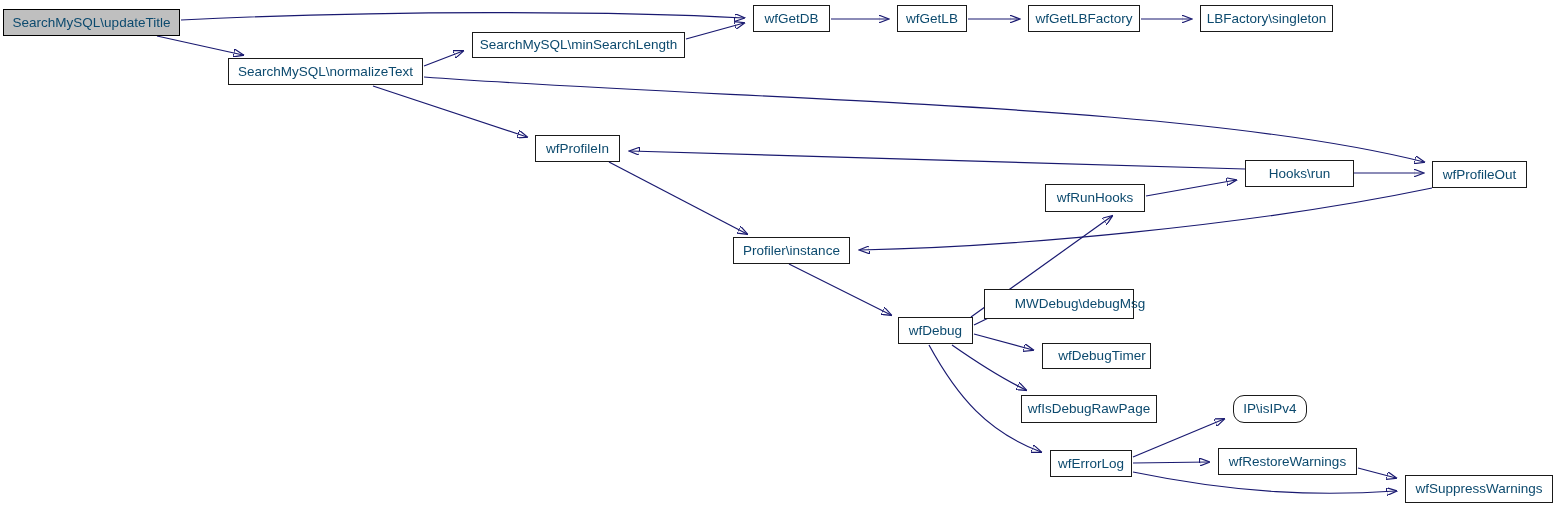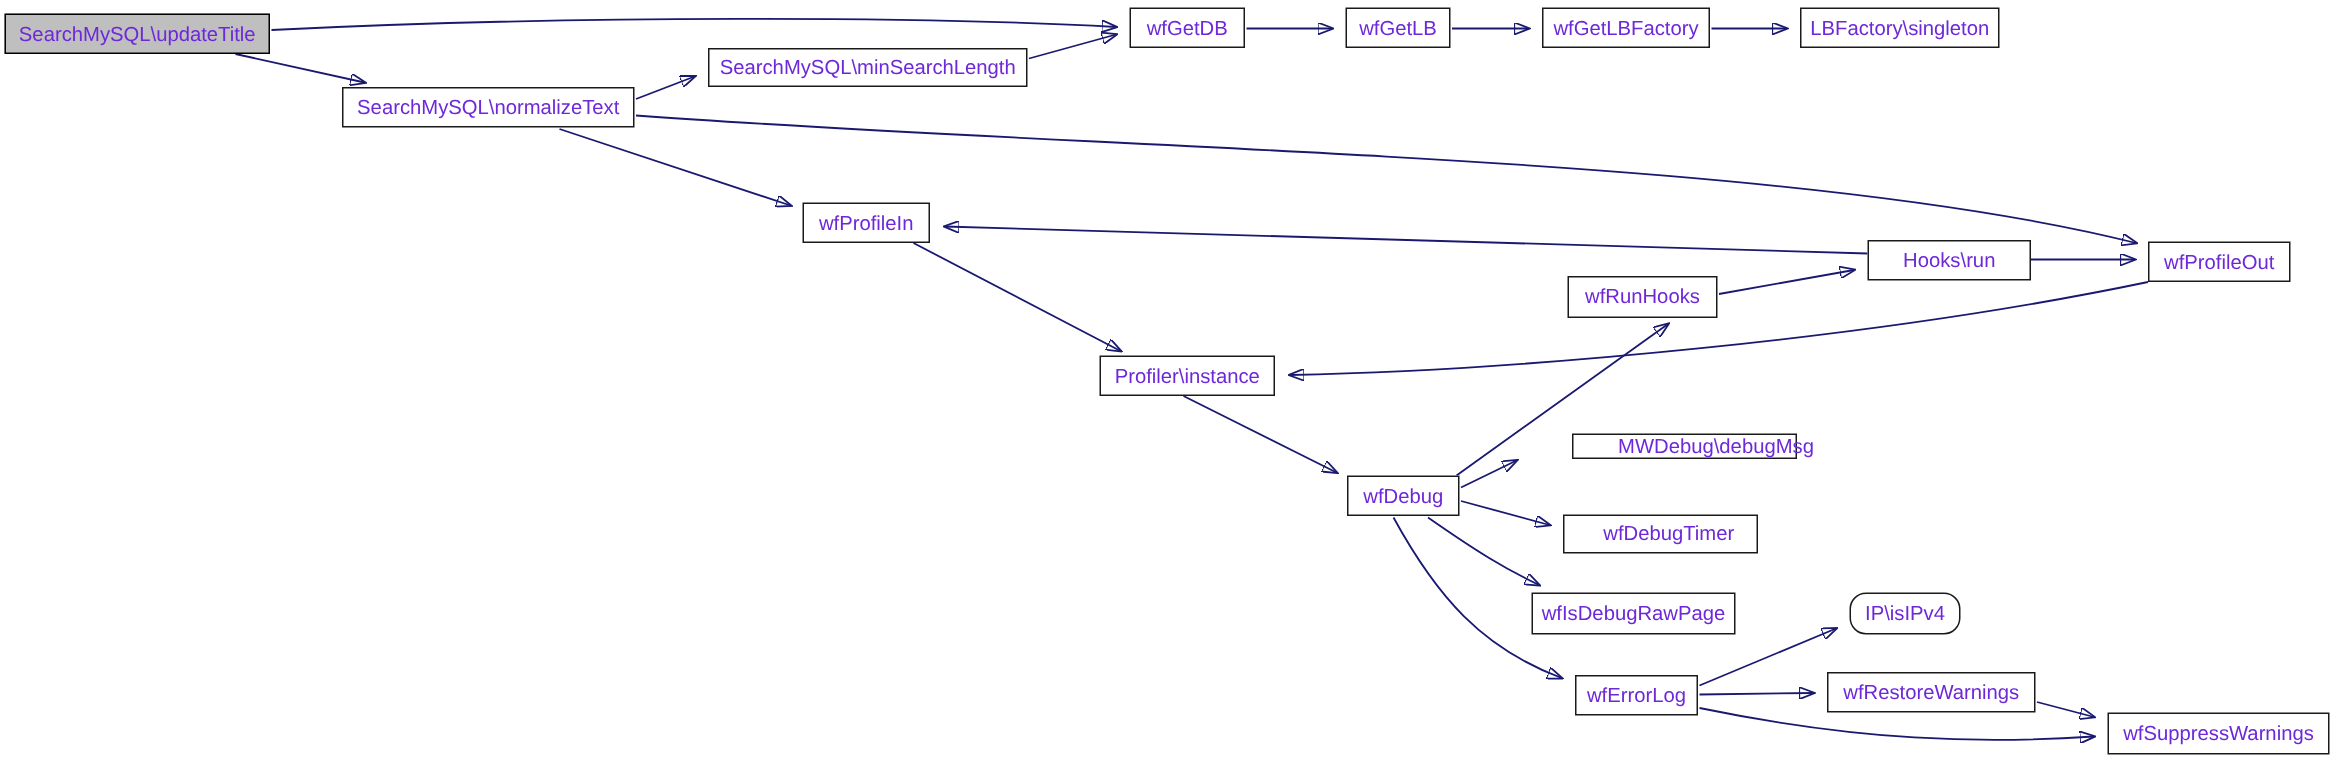--- a/index.html
+++ b/index.html
@@ -15,21 +15,21 @@
     position: absolute;
     left: 0; top: 0;
     width: 1557px; height: 509px;
   }
   .edges-layer path { fill: none; stroke: #191970; stroke-width: 1.2; }
   .node {
     position: absolute;
     box-sizing: border-box;
     background: #ffffff;
     border: 1px solid #1a1a1a;
-    color: #6d28d9;
+    color: #0c4a6e;
     font-size: 13.5px;
     line-height: 1;
     display: flex;
     align-items: center;
     justify-content: center;
     white-space: nowrap;
     cursor: pointer;
   }
   .node.highlight {
     background: #bfbfbf;
@@ -80,21 +80,21 @@
   <div class="node" style="left:753px;  top:5px;   width:77px;  height:27px;">wfGetDB</div>
   <div class="node" style="left:897px;  top:5px;   width:70px;  height:27px;">wfGetLB</div>
   <div class="node" style="left:1028px; top:5px;   width:112px; height:27px;">wfGetLBFactory</div>
   <div class="node" style="left:1200px; top:5px;   width:133px; height:27px;">LBFactory\singleton</div>
   <div class="node" style="left:535px;  top:135px; width:85px;  height:27px;">wfProfileIn</div>
   <div class="node" style="left:733px;  top:237px; width:117px; height:27px;">Profiler\instance</div>
   <div class="node" style="left:1045px; top:184px; width:100px; height:28px;">wfRunHooks</div>
   <div class="node" style="left:1245px; top:160px; width:109px;  height:27px;">Hooks\run</div>
   <div class="node" style="left:1432px; top:161px; width:95px;  height:27px;text-align:right;">wfProfileOut</div>
   <div class="node" style="left:898px;  top:317px; width:75px;  height:27px;">wfDebug</div>
-  <div class="node" style="left:1048px; top:289px; width:150px; height:17px;padding-left:42px;">MWDebug\debugMsg</div>
-  <div class="node" style="left:1042px; top:343px; width:130px; height:26px;padding-left:11px;">wfDebugTimer</div>
+  <div class="node" style="left:984px; top:289px; width:150px; height:30px;padding-left:42px;">MWDebug\debugMsg</div>
+  <div class="node" style="left:1042px; top:343px; width:109px; height:26px;padding-left:11px;">wfDebugTimer</div>
   <div class="node" style="left:1021px; top:395px; width:136px; height:28px;">wfIsDebugRawPage</div>
   <div class="node" style="left:1233px; top:395px; width:74px;  height:28px;border-radius:11px;">IP\isIPv4</div>
   <div class="node" style="left:1050px; top:450px; width:82px;  height:27px;">wfErrorLog</div>
   <div class="node" style="left:1218px; top:448px; width:139px; height:27px;">wfRestoreWarnings</div>
   <div class="node" style="left:1405px; top:475px; width:148px; height:28px;">wfSuppressWarnings</div>
 
 </div>
 
 </body></html>

